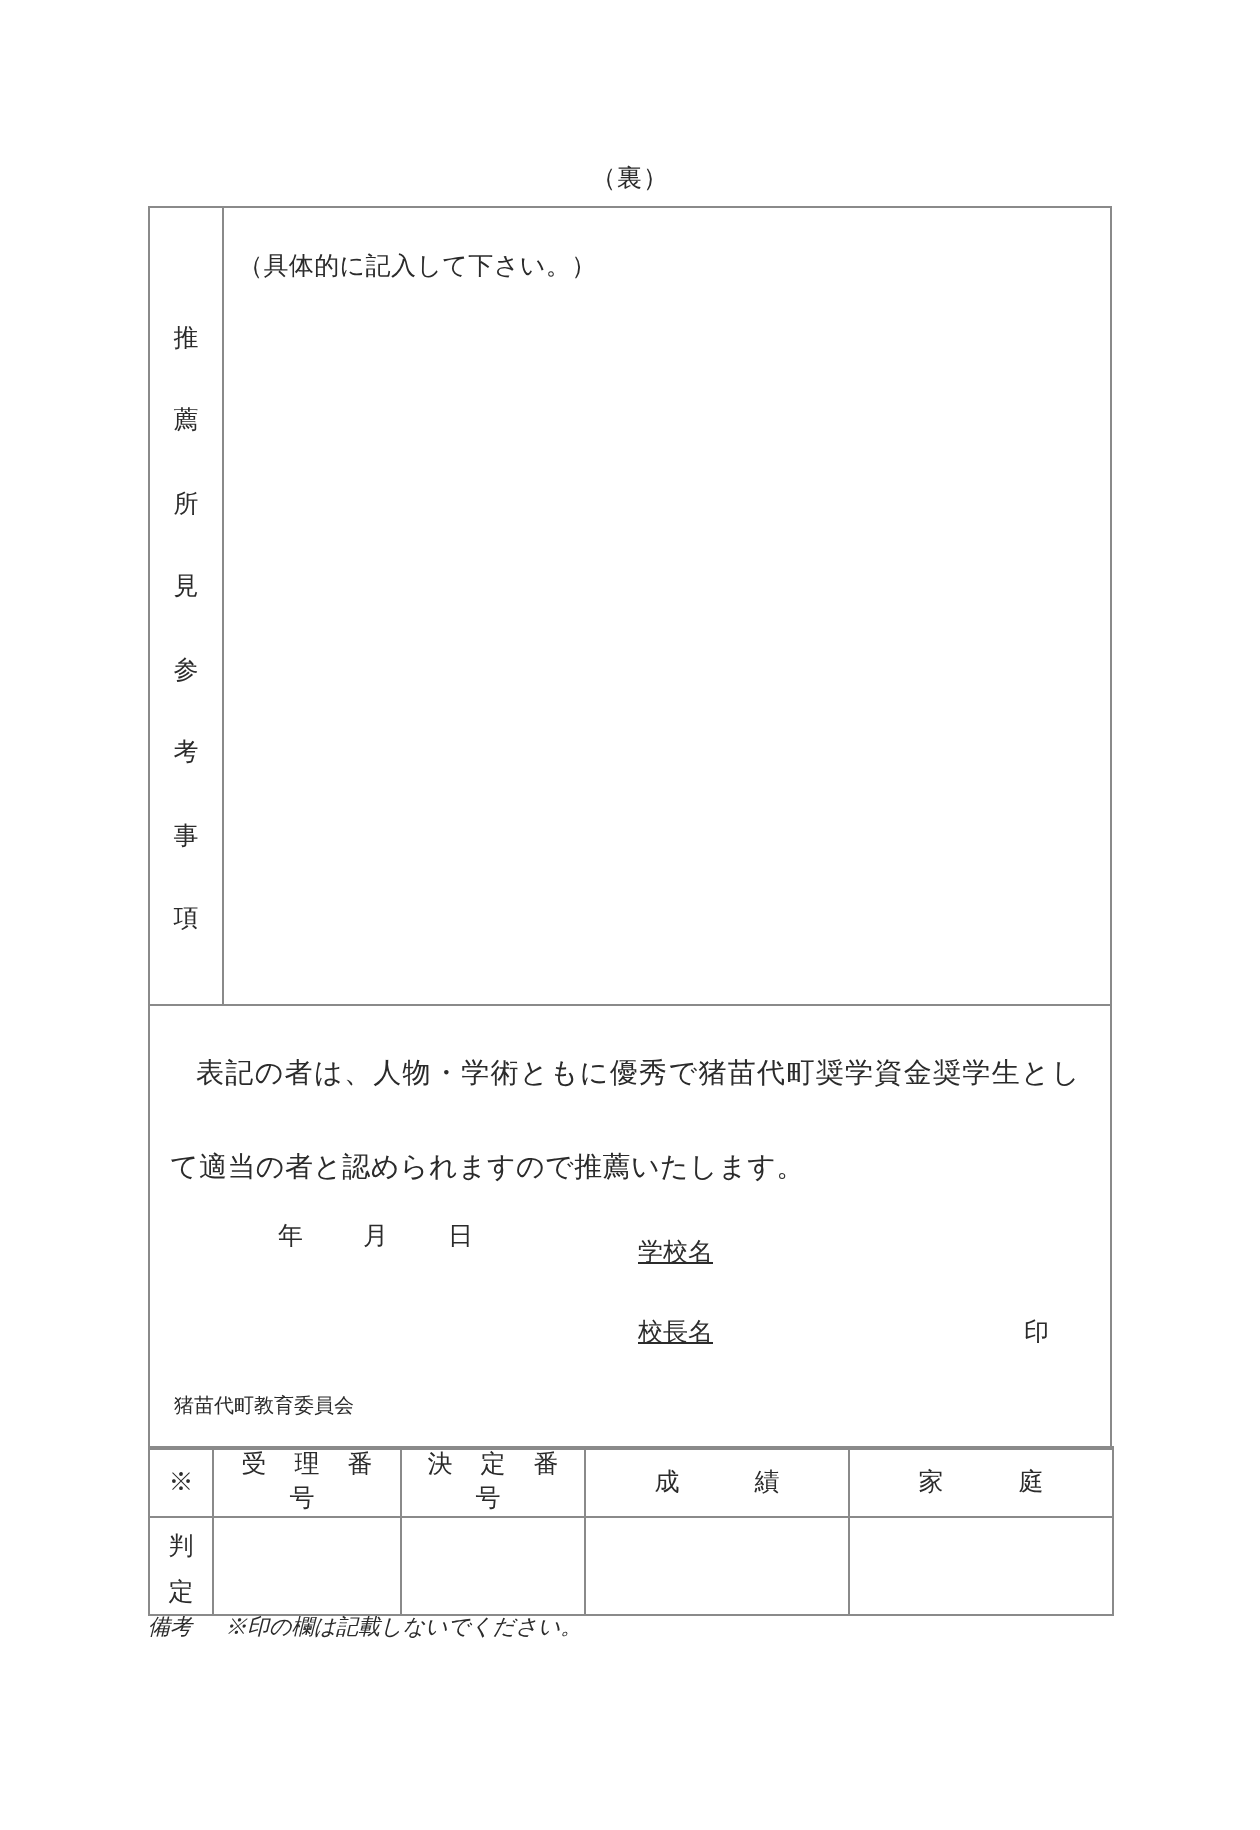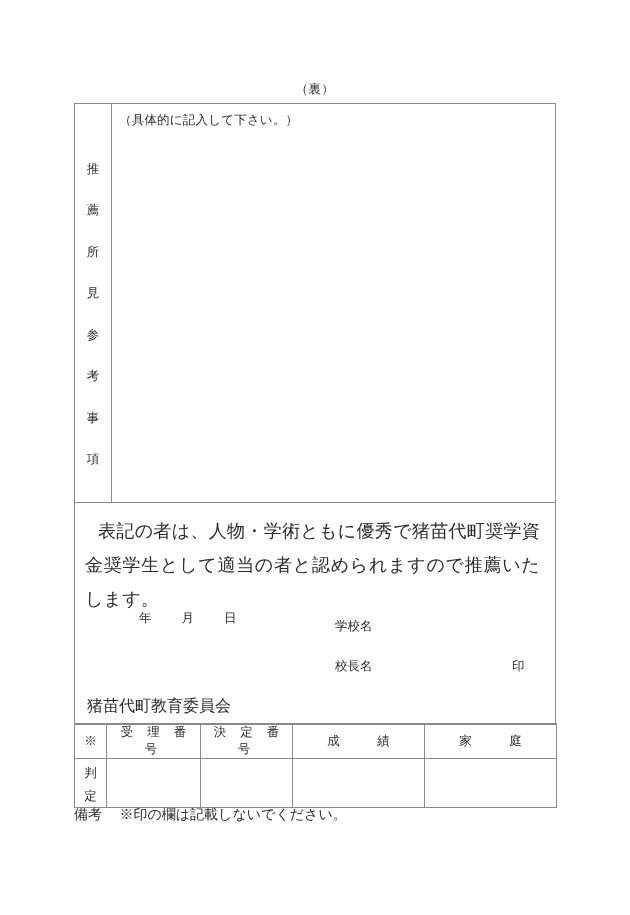--- a/index.html
+++ b/index.html
@@ -63,42 +63,43 @@
   }
   .remarks-label-col .vchar {
     font-size: 12.5px;
     line-height: 1;
     margin: 14.5px 0;
   }
   .remarks-body {
     flex: 1;
     position: relative;
     box-sizing: border-box;
+    margin-top: 13px;
   }
   .remarks-hint {
     position: absolute;
     left: 7px;
     top: 8px;
     font-size: 12.5px;
     letter-spacing: 0.2px;
   }
 
   
   .statement-section {
     position: relative;
     height: 221px;
     box-sizing: border-box;
   }
   .statement-text {
     position: absolute;
     left: 10px;
     top: 11px;
     width: 455px;
-    font-size: 18px;
-    line-height: 34px;
+    font-size: 14px;
+    line-height: 47px;
     text-indent: 13px;
     letter-spacing: 0.2px;
     text-align: justify;
   }
   .date-line {
     position: absolute;
     left: 64px;
     top: 74px;
     font-size: 12.5px;
     margin-top: 33px;
@@ -109,31 +110,32 @@
   .sign-row {
     position: absolute;
     left: 0;
     width: 100%;
     font-size: 12.5px;
   }
   .sign-row.school { top: 115px; }
   .sign-row.principal { top: 155px; }
   .sign-label {
     position: absolute;
-    left: 260px;
+    left: 244px;
+    text-decoration: underline;
   }
   .seal-mark {
     position: absolute;
     left: 437px;
   }
   .addressee {
     position: absolute;
     left: 12px;
     top: 193px;
-    font-size: 16px;
+    font-size: 10px;
   }
 
   
   .judge-table {
     position: absolute;
     left: 74px;
     top: 723px;
     width: 482px;
     border-collapse: collapse;
     table-layout: fixed;
@@ -161,21 +163,22 @@
   }
   .judge-label-cell .vchar { display: block; }
 
   .spaced-2 { letter-spacing: 5px; text-indent: 5px; margin-top: 27px; }
 
   
   .footer-note {
     position: absolute;
     left: 74px;
     top: 806px;
-    font-size: 14px;
+    font-size: 11px;
+    font-style: italic;
   }
   .footer-note .note-head { margin-right: 13px; }
 </style>
 </head>
 <body>
 
 <div class="page">
 
   <div class="sheet-side-label">（裏）</div>
 

